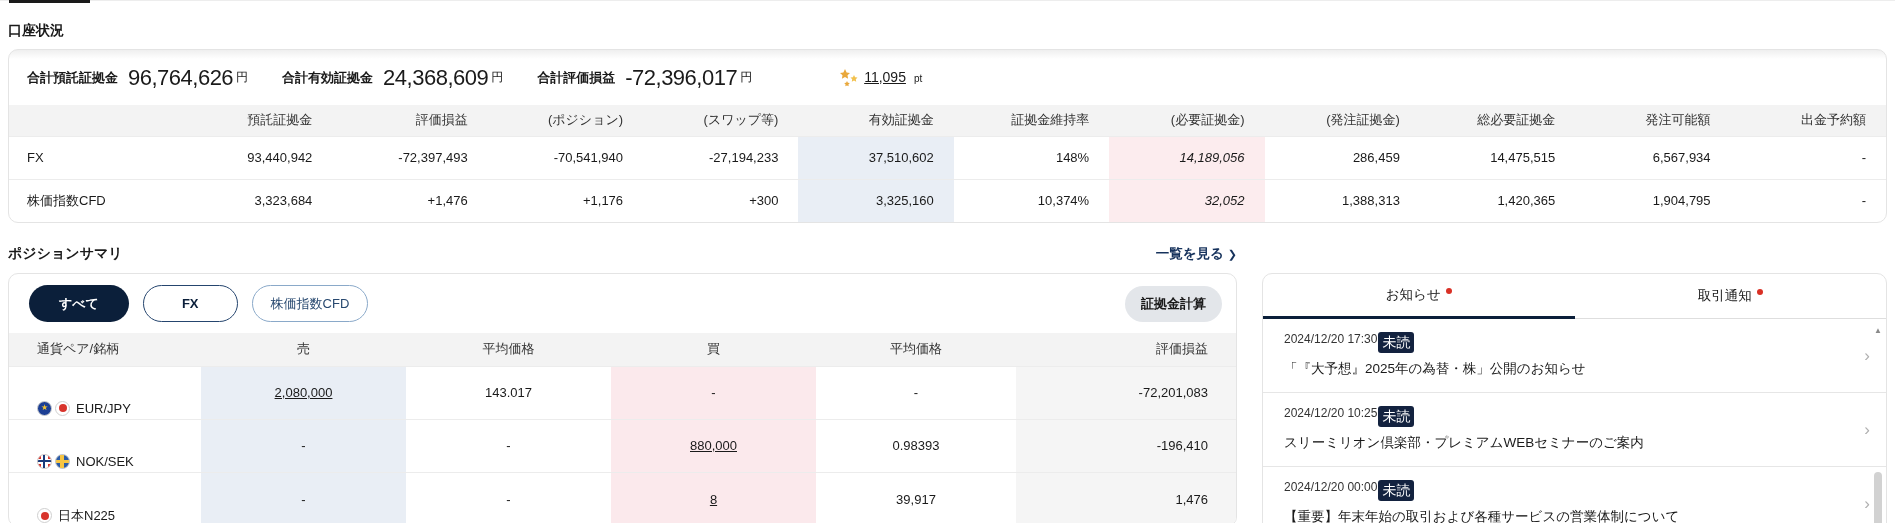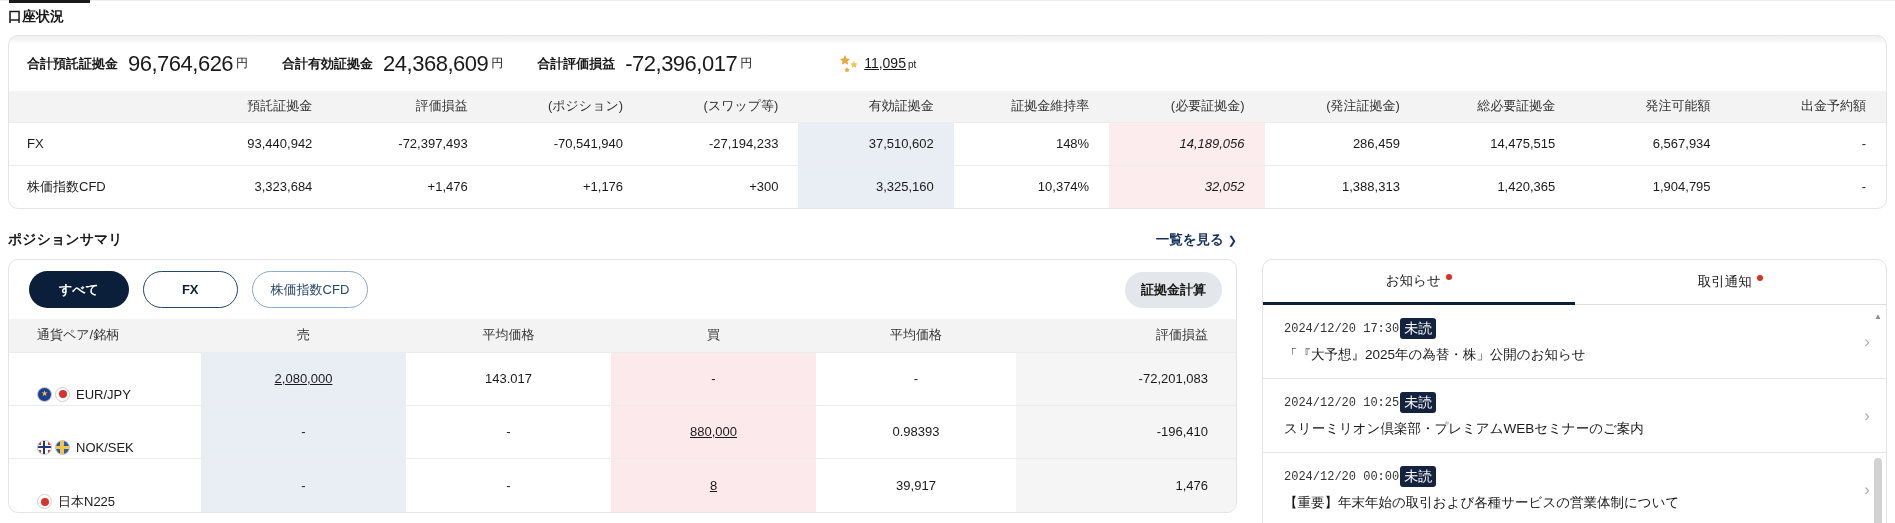--- a/index.html
+++ b/index.html
@@ -1,38 +1,38 @@
 <!DOCTYPE html>
 <html><head>
 <meta charset="utf-8">
 <style>
   * { margin:0; padding:0; box-sizing:border-box; }
   html,body { width:1895px; height:523px; overflow:hidden; background:#fff;
     font-family:"Liberation Sans","DejaVu Sans",sans-serif; color:#1a1a1a; }
-  .page { position:relative; width:1895px; height:523px; padding:0 8px; }
+  .page { position:relative; width:1895px; height:523px; padding:14px 8px; }
 
   .top-dark-bar { position:absolute; top:0; left:9px; width:81px; height:3px; background:#1a1a1a; }
   .top-hairline { position:absolute; top:0; left:0; width:100%; height:1px; background:#ededed; }
 
   .page-title { font-size:14px; font-weight:bold; color:#1a1a1a; padding-top:8px; }
 
   
   .card { background:#fff; border:1px solid #e4e4e4; border-radius:10px; }
   .account-card { margin-top:9px; background:linear-gradient(180deg,#efefef 0,#ffffff 9px); overflow:hidden; }
 
   .summary-bar { display:flex; align-items:center; height:55px; padding:0 14px 0 18px; }
   .summary-item { display:flex; align-items:center; margin-right:34px; white-space:nowrap; }
   .summary-label { font-size:13px; font-weight:bold; color:#1a1a1a; margin-right:10px; }
   .summary-value { font-size:22px; letter-spacing:-0.5px; color:#1a1a1a; }
   .summary-unit { font-size:12px; margin-left:3px; }
 
   .points-link { display:flex; align-items:baseline; margin-left:52px; cursor:pointer; white-space:nowrap; }
   .points-stars { width:22px; height:18px; align-self:center; margin-right:4px; }
   .points-value { font-size:14px; color:#1a1a1a; text-decoration:underline; }
-  .points-unit { font-size:10px; color:#1a1a1a; margin-left:2px; }
+  .points-unit { font-size:10px; color:#1a1a1a; margin-left:8px; }
 
   .summary-actions { margin-left:auto; display:flex; gap:10px; }
   .pill-gray { border:none; background:#e3e6ea; color:#1a1a1a; font-size:13px; font-weight:bold;
     padding:9px 16px; border-radius:18px; cursor:pointer; font-family:inherit; white-space:nowrap; }
 
   table { border-collapse:collapse; width:100%; table-layout:fixed; }
   .acct-table { font-size:13px; }
   .acct-table th, .acct-table td { font-weight:normal; text-align:right; padding:0 20px 0 0; white-space:nowrap; overflow:hidden; }
   .acct-table thead tr { background:#f3f3f3; height:31px; }
   .acct-table thead th { font-size:13px; color:#333; }
@@ -97,21 +97,21 @@
 
   
   .news-tabs { display:flex; height:45px; }
   .news-tab { flex:1; display:flex; align-items:center; justify-content:center; font-size:13.5px; color:#1a1a1a;
     cursor:pointer; border-bottom:1px solid #dedede; position:relative; }
   .news-tab.active { border-bottom:3px solid #0b1f3a; }
   .red-dot { width:6px; height:6px; border-radius:50%; background:#d93025; margin:-8px 0 0 5px; }
   .news-list { }
   .news-item { position:relative; padding:13px 44px 14px 21px; border-bottom:1px solid #e6e6e6; cursor:pointer; }
   .news-item:last-child { border-bottom:none; }
-  .news-meta { display:flex; align-items:center; font-size:12px; color:#333;font-family:Liberation Mono, monospace; }
+  .news-meta { display:flex; align-items:flex-start; font-size:12px; color:#333; }
   .unread-badge { background:#13223f; color:#fff; font-size:14px; padding:1.5px 4px; border-radius:3px; margin-left:1px; }
   .news-title { font-size:13.5px; color:#1a1a1a; margin-top:7px; white-space:nowrap; overflow:hidden; }
   .item-chevron { position:absolute; right:16px; top:50%; transform:translateY(-50%); color:#b0b0b0; font-size:17px; }
 
   .scroll-arrow { position:absolute; right:4px; top:52px; font-size:8px; color:#8a8a8a; cursor:pointer; }
   .scroll-thumb { position:absolute; right:4px; top:198px; width:8px; height:95px; background:#d2d2d2; border-radius:4px; cursor:pointer; }
 </style>
 </head>
 <body>
 

